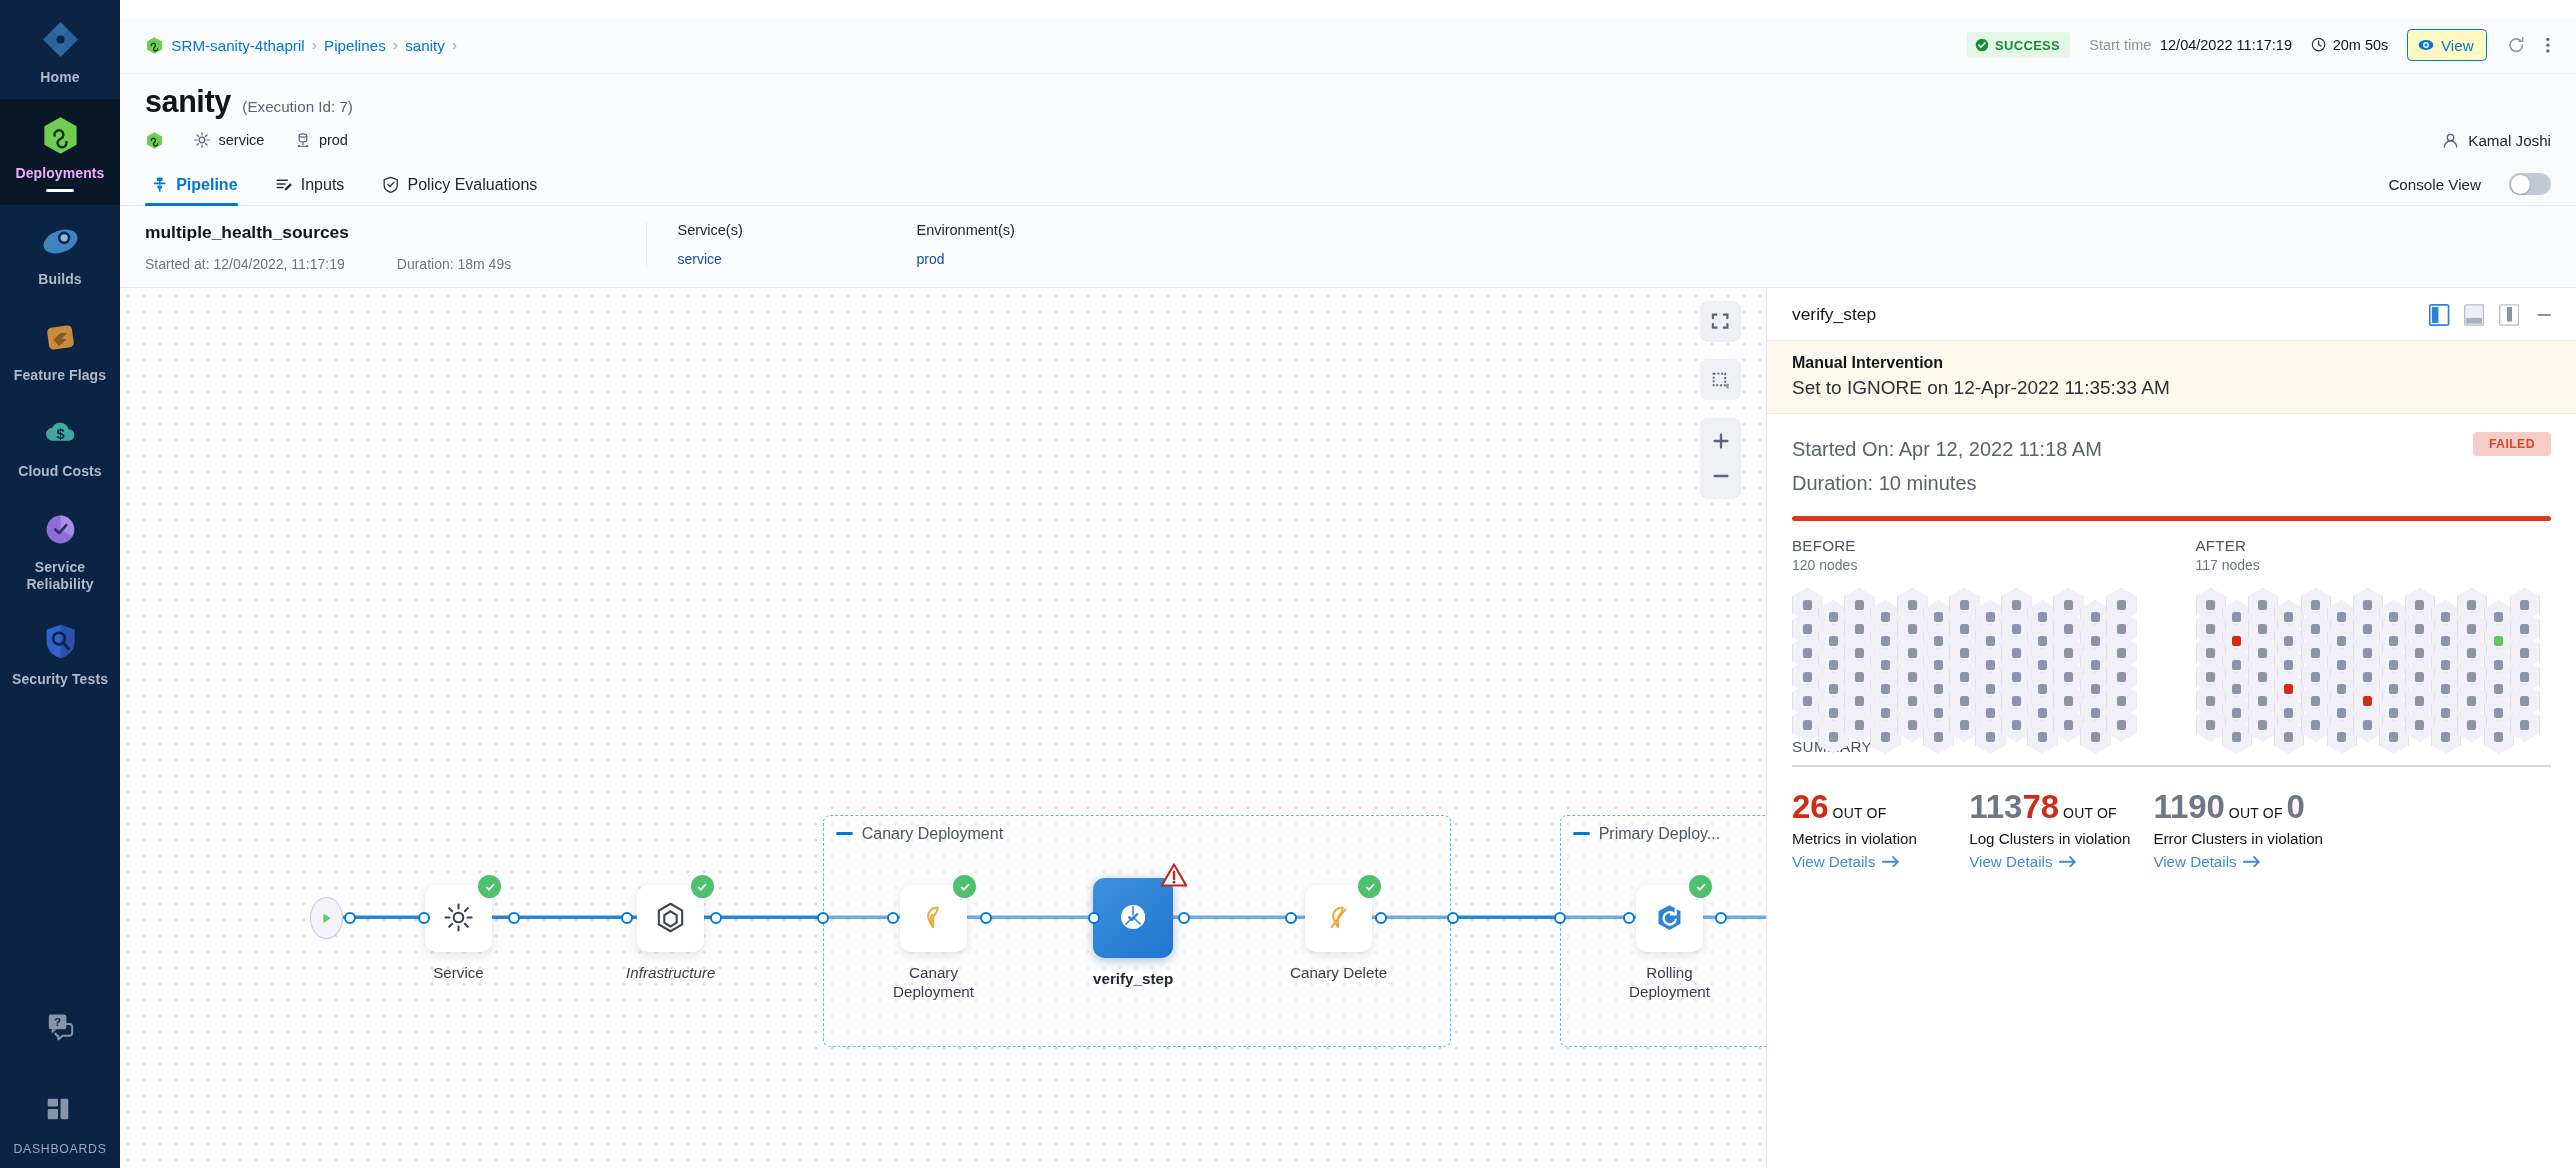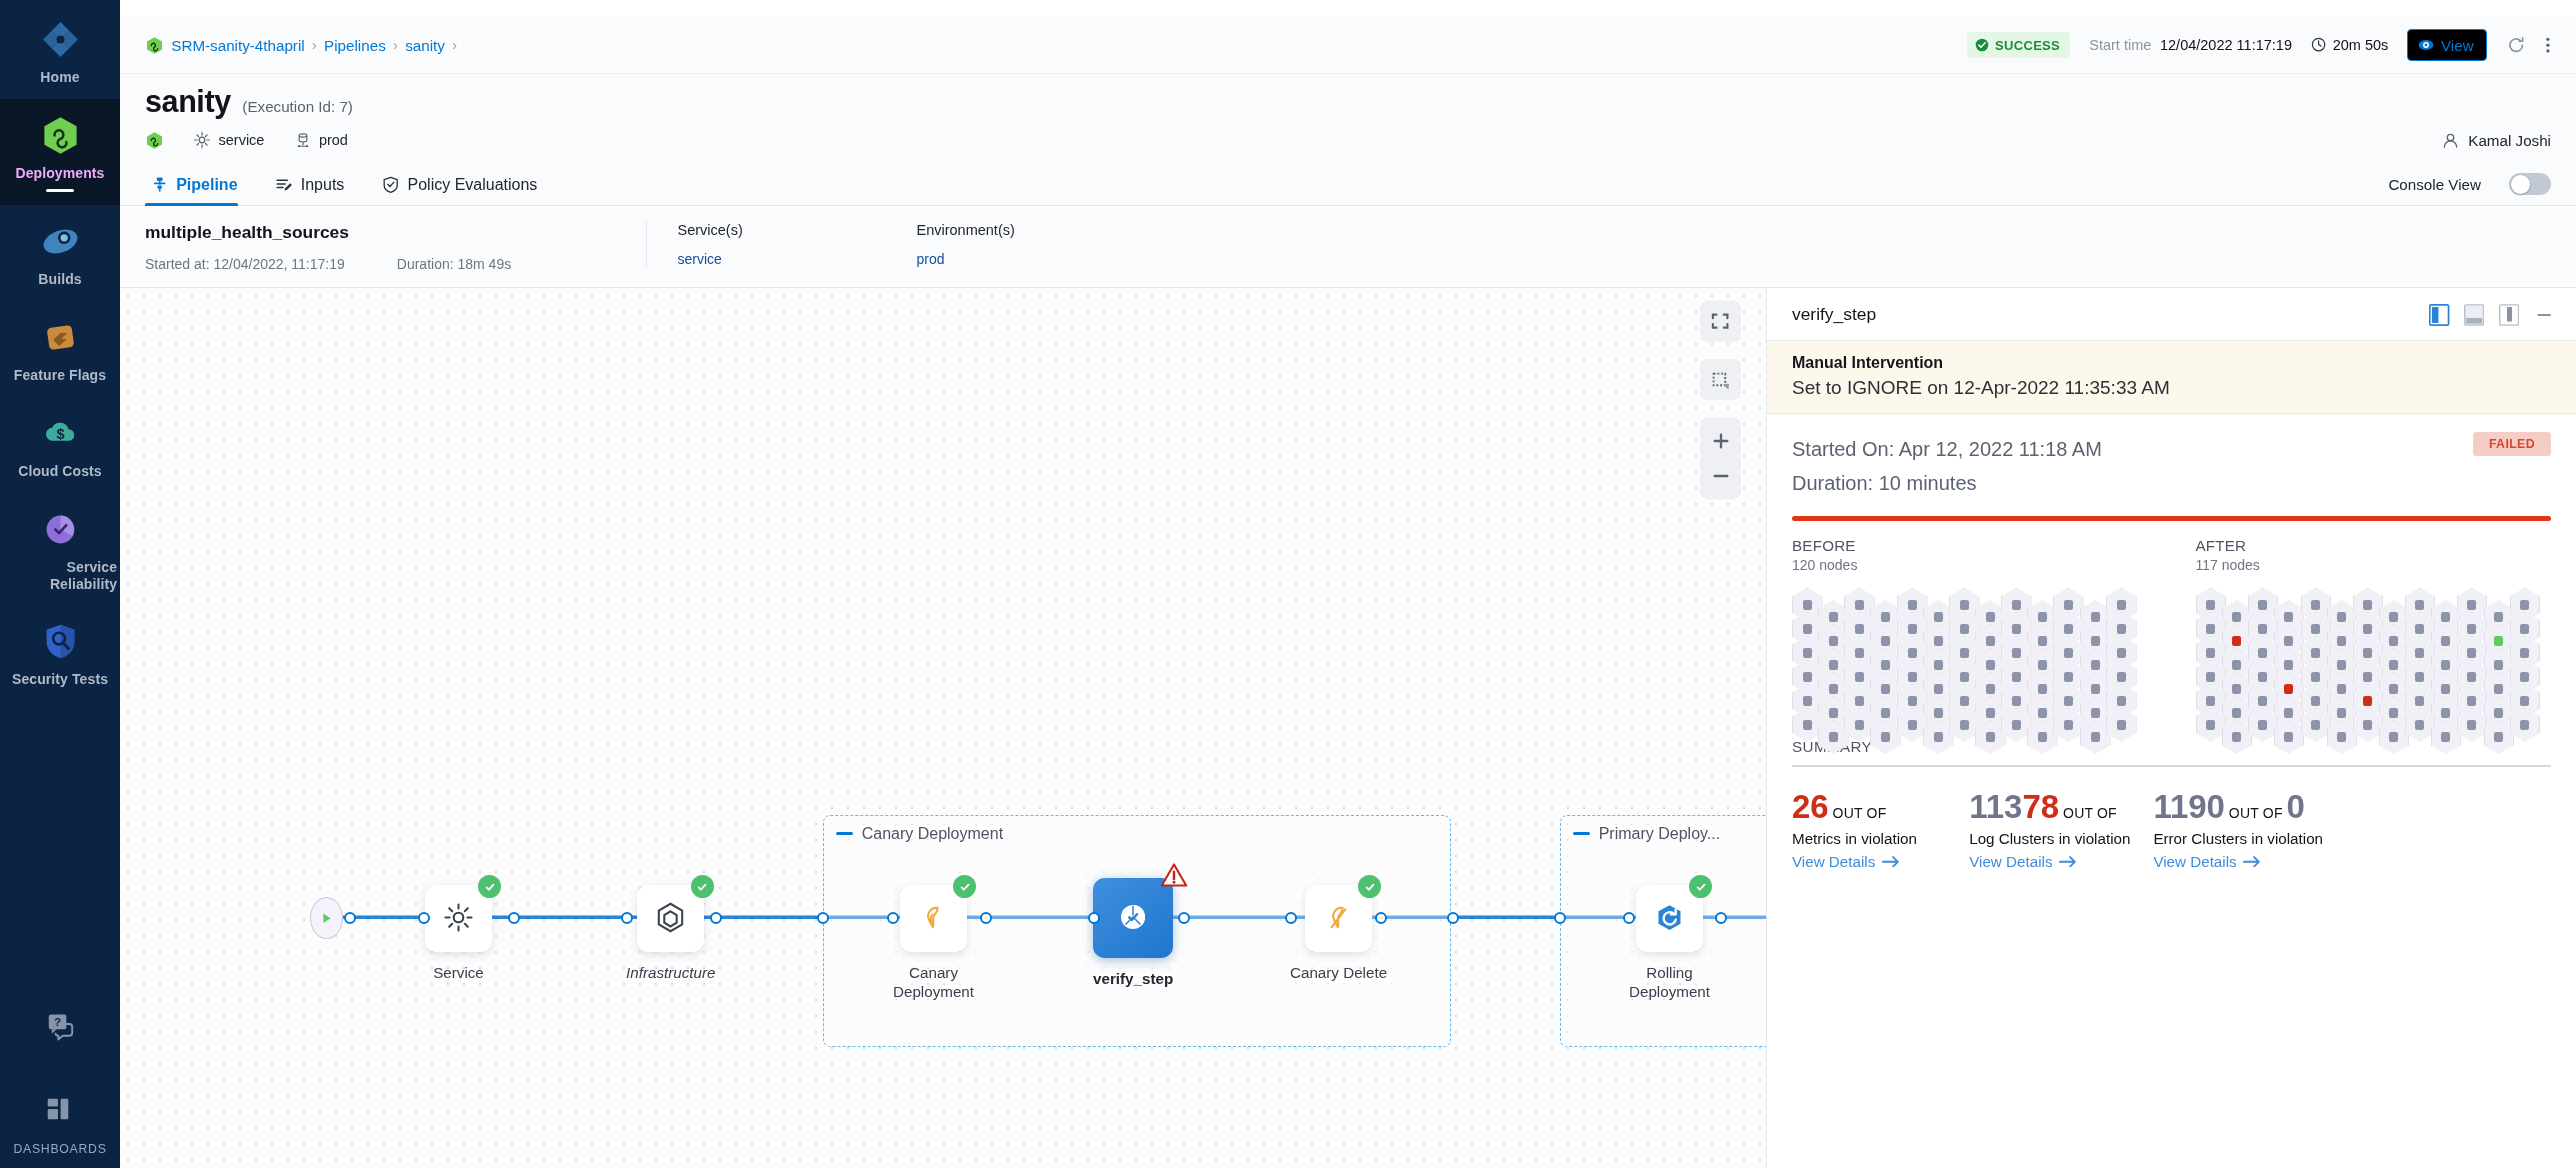--- a/index.html
+++ b/index.html
@@ -16,21 +16,21 @@
     background: #0b2444; display: flex; flex-direction: column;
     align-items: stretch; padding-top: 2.9px; position: relative;
   }
   .nav-item {
     display: flex; flex-direction: column; align-items: center;
     padding: 16px 2.9px 13px; cursor: pointer; position: relative;
   }
   .nav-item.active { background: #0a1726; }
   .nav-label {
     margin-top: 9.4px; font-size: 14px; color: #b0bac9;
-    text-align: right; line-height: 1.18; font-weight: 700;
+    text-align: center; line-height: 1.18; font-weight: 700;
     letter-spacing: 0.1px;
   }
   .nav-item.active .nav-label { color: #f0abfc; }
   .nav-underline {
     width: 28px; height: 2.9px; background: #fff; border-radius: 1.5px;
     margin-top: 7.3px;
   }
   .nav-icon { width: 41px; height: 41px; display:block; }
   .nav-spacer { flex: 1 1 auto; }
   .nav-item.small .nav-label { font-size: 12.3px; color: #9aa8bd; font-weight: 400; letter-spacing: 0.7px;}
@@ -52,21 +52,21 @@
   .badge-success {
     background: #e4f7e6; color: #1b8c3a; font-size: 13px; font-weight: 700;
     border-radius: 3.6px; padding: 5.1px 10.2px 5.1px 8px; display: flex; align-items: center; gap: 5.8px;
     letter-spacing: 0.3px;
   }
   .kv { display: flex; align-items: center; gap: 8.7px; font-size: 14.5px;}
   .kv .k { color: #8b93a3; }
   .kv .v { color: #10131a; }
   .dur { display: flex; align-items: center; gap: 6.5px; font-size: 14.5px; color: #10131a;}
   .btn-view {
-    border: 1.2px solid #0278d5; border-radius: 4.4px; background: #000000;
+    border: 1.2px solid #0278d5; border-radius: 4.4px; background: #fef9c3;
     color: #0278d5; font-size: 15.2px; padding: 6.5px 12.3px 6.5px 9.4px;
     display: flex; align-items: center; gap: 7.3px; cursor: pointer;
   }
   .icon-btn { cursor: pointer; display: flex; align-items: center; justify-content: center; }
 
   
   .titlebar { padding: 10.2px 25px 0 25px; background: #fafbfc;}
   .title-row { display: flex; align-items: baseline; gap: 11.6px; }
   .pipeline-title { font-size: 30.5px; font-weight: 700; color: #12141a; letter-spacing: -0.4px;}
   .exec-id { font-size: 15.2px; color: #5b6271; }

